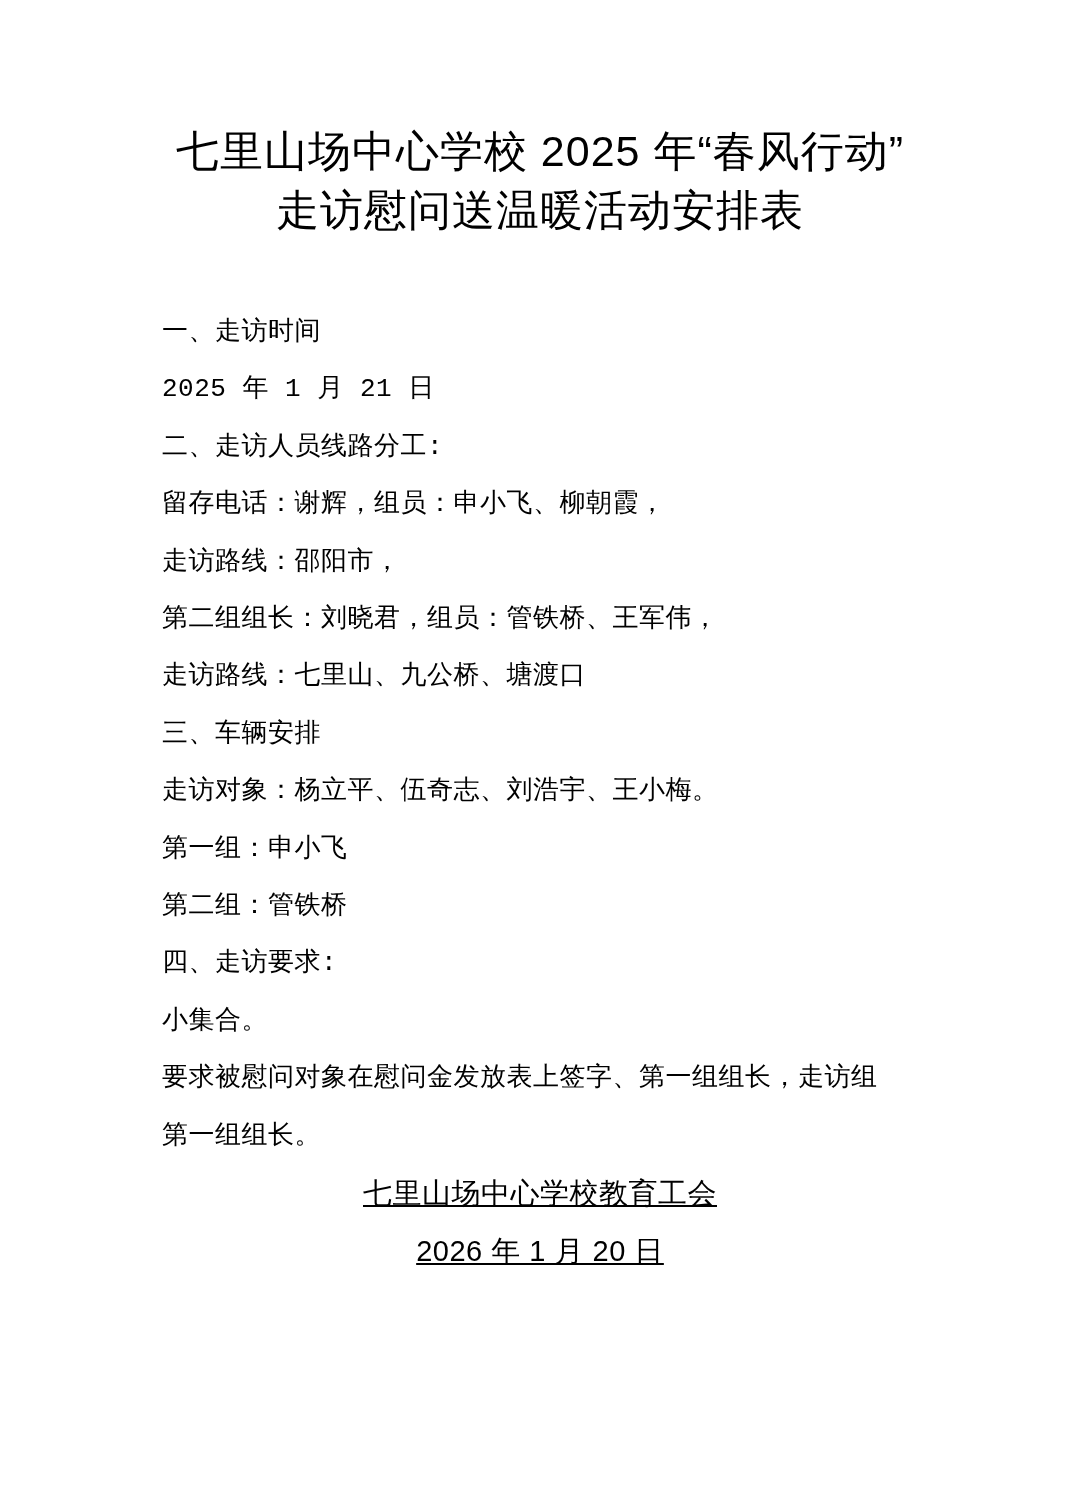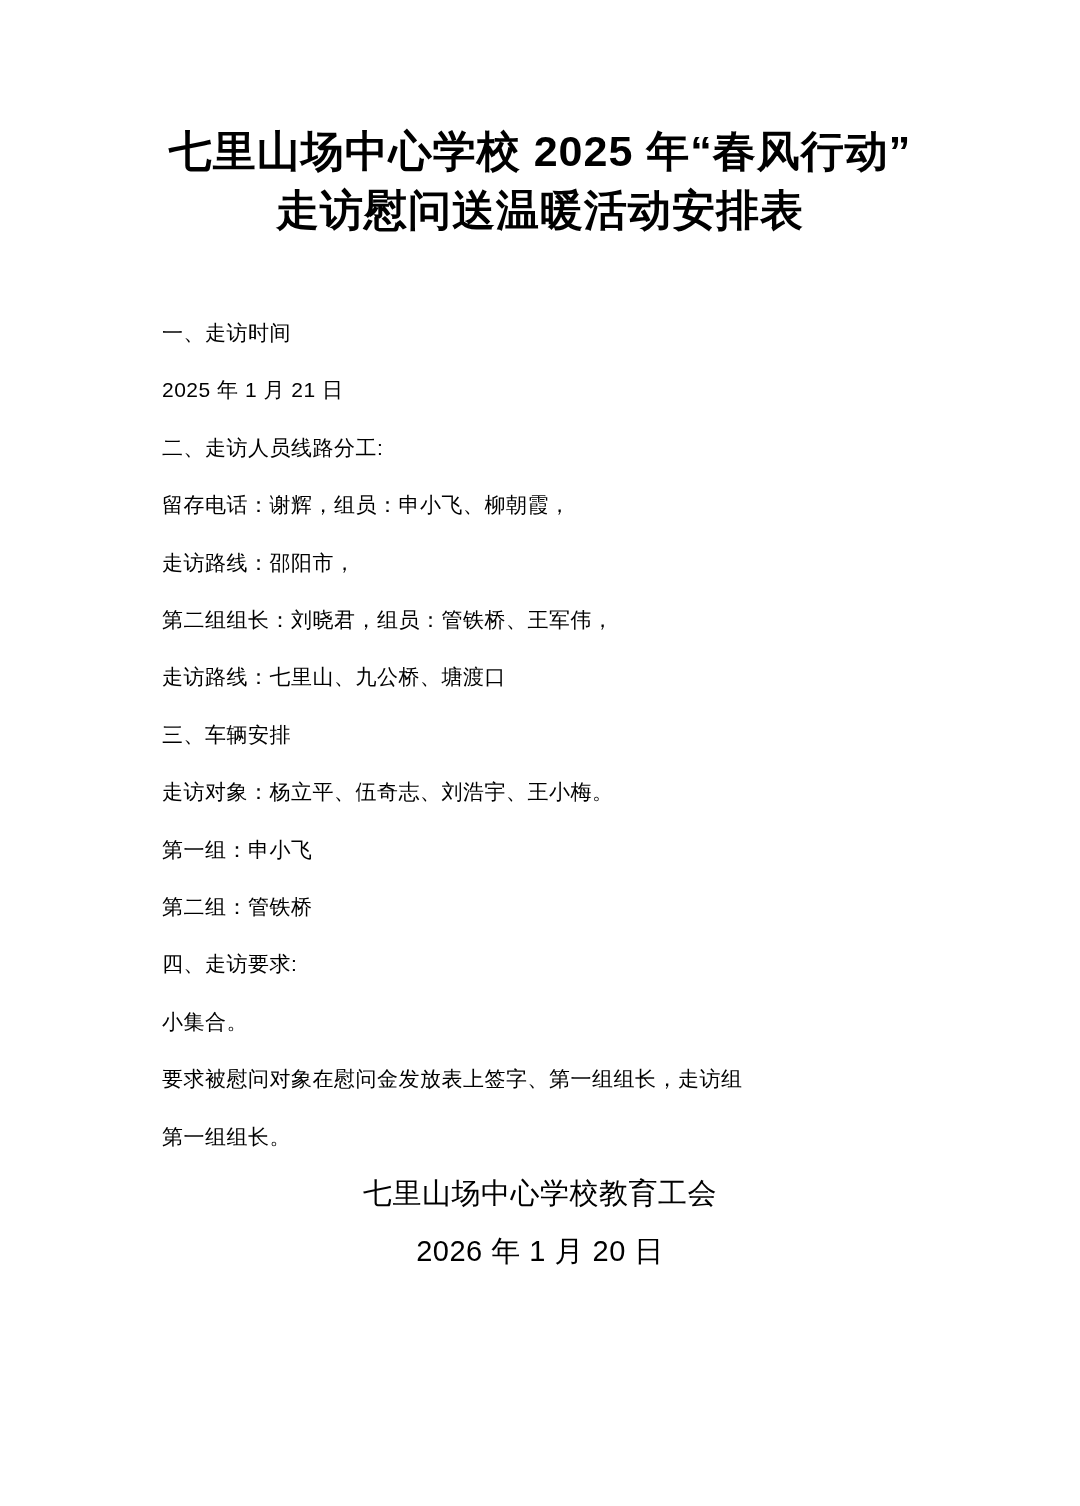--- a/index.html
+++ b/index.html
@@ -13,42 +13,44 @@
     margin: 0 auto;
     background: #ffffff;
     color: #000000;
     font-family: "Liberation Sans", "DejaVu Sans", sans-serif;
     overflow: hidden;
   }
   .doc-title {
     padding-top: 122px;
     text-align: center;
     font-size: 43px;
-    font-weight: bold;
+    font-weight: normal;
     line-height: 59px;
     letter-spacing: 1px;
   }
   .doc-body {
     margin-top: 64px;
     padding-left: 162px;
     padding-right: 150px;
-    font-size: 21px;
+    font-size: 26px;
     letter-spacing: 0.5px;
+    font-family: Liberation Mono, monospace;
   }
   .body-line {
     line-height: 57.4px;
     white-space: nowrap;
   }
   .doc-footer {
     font-size: 29px;
     letter-spacing: 0.5px;
     text-align: center;
   }
   .footer-line {
     line-height: 57.4px;
+    text-decoration: underline;
   }
 </style>
 </head>
 <body>
 
 <div class="page">
 
   <div class="doc-title">
     <div>七里山场中心学校 2025 年“春风行动”</div>
     <div>走访慰问送温暖活动安排表</div>

